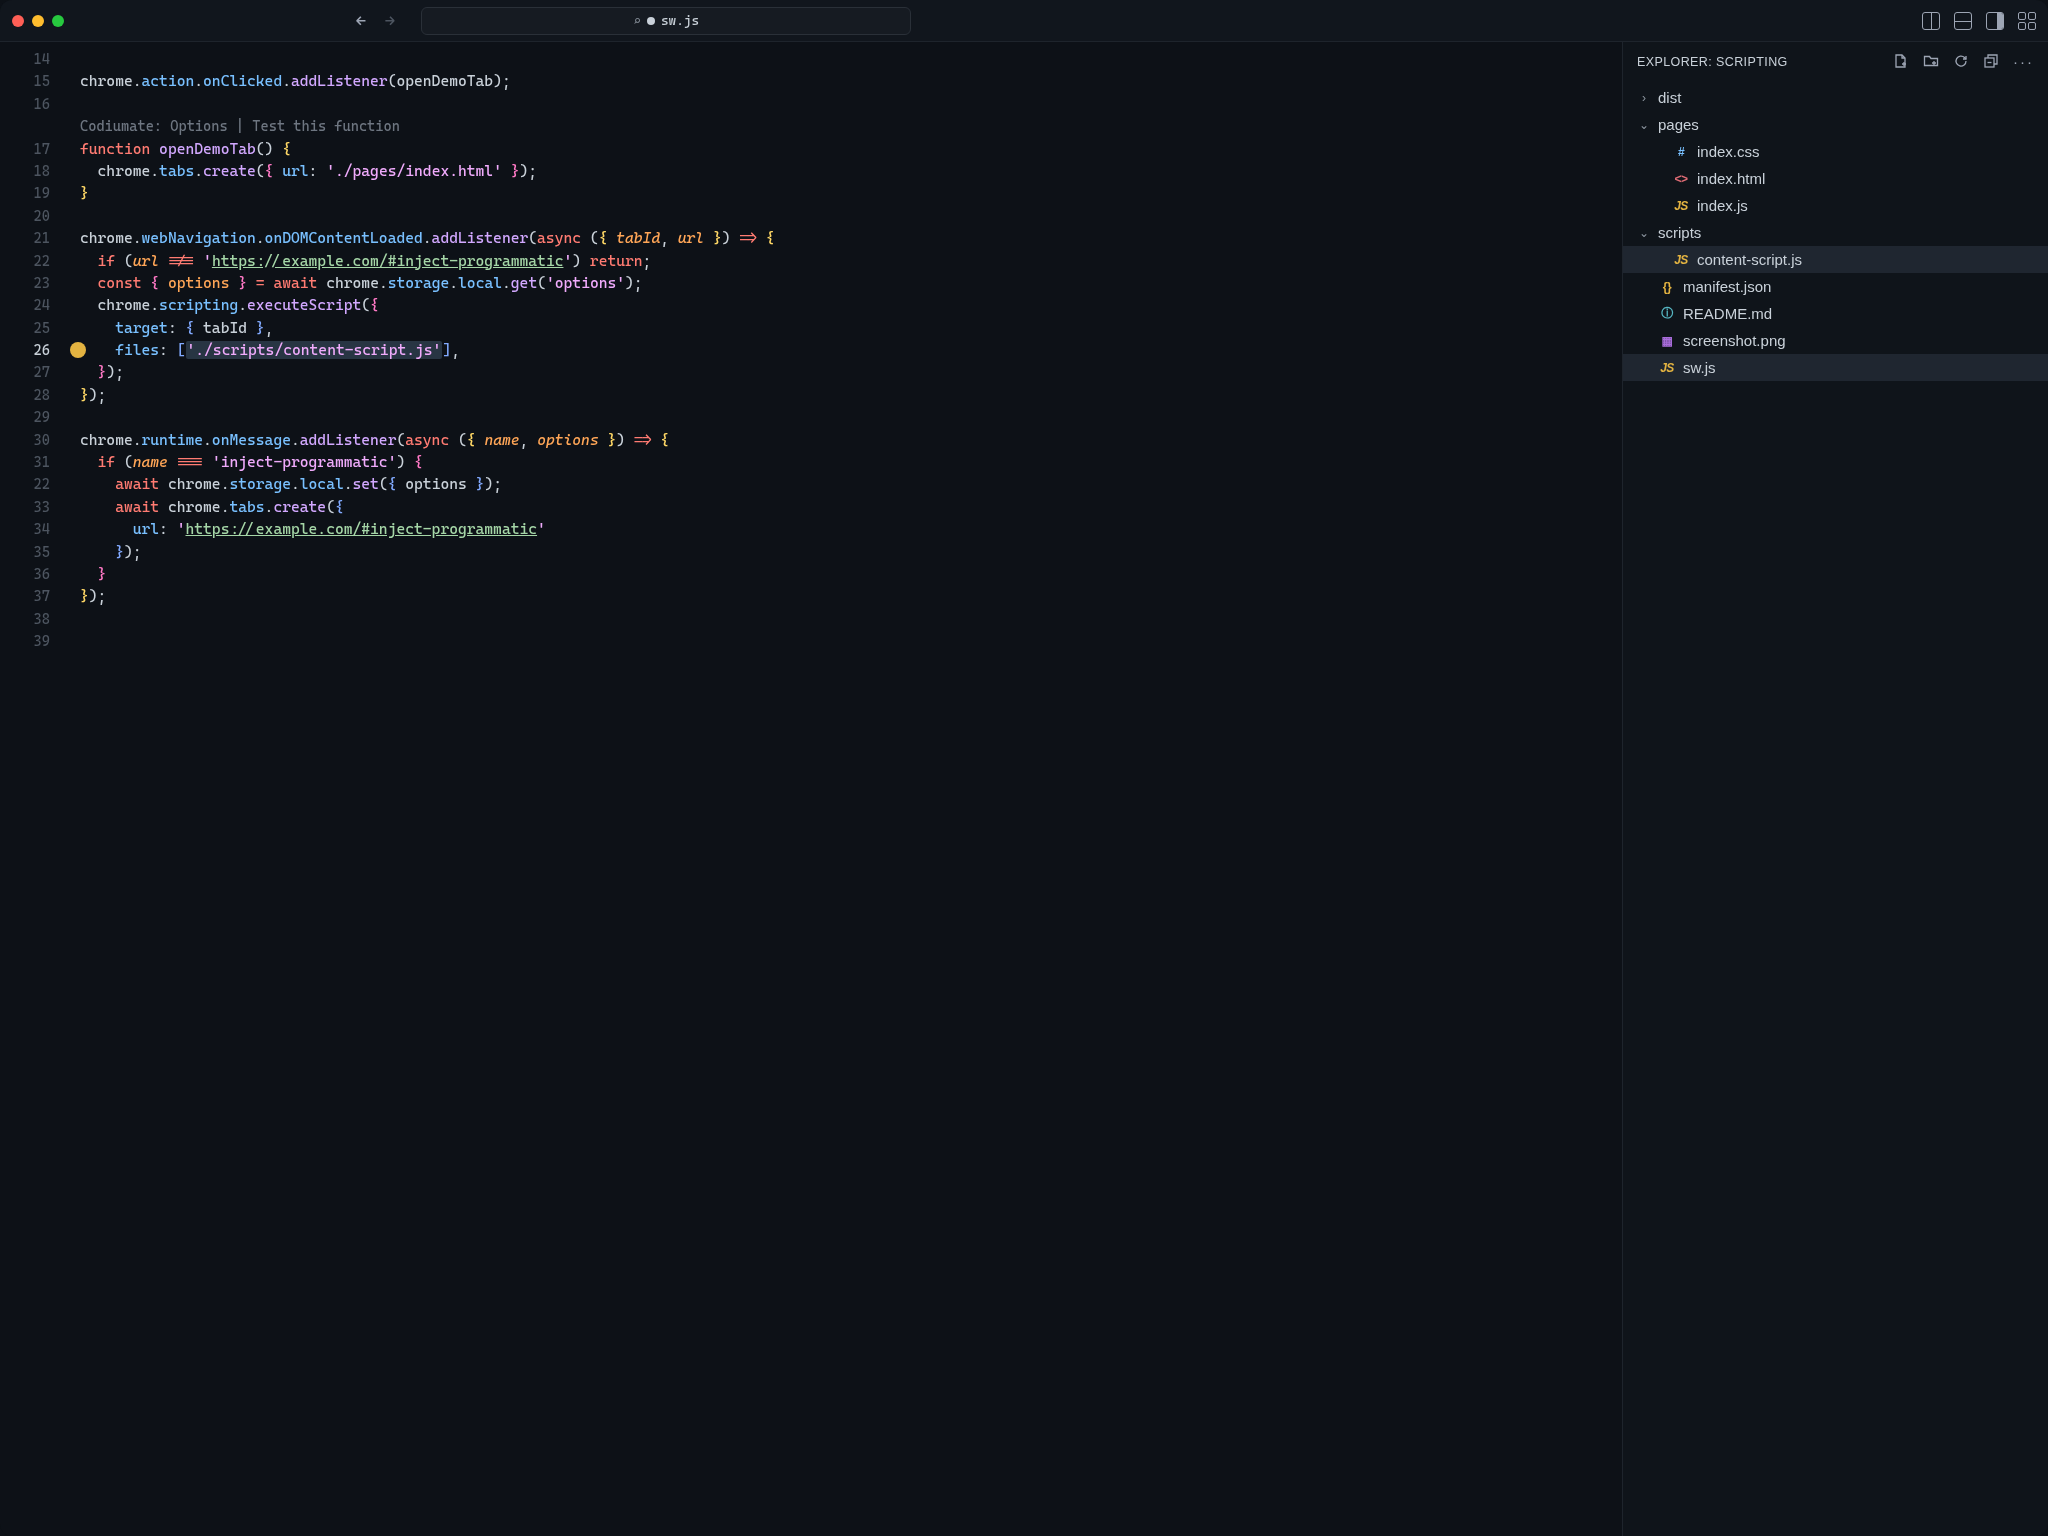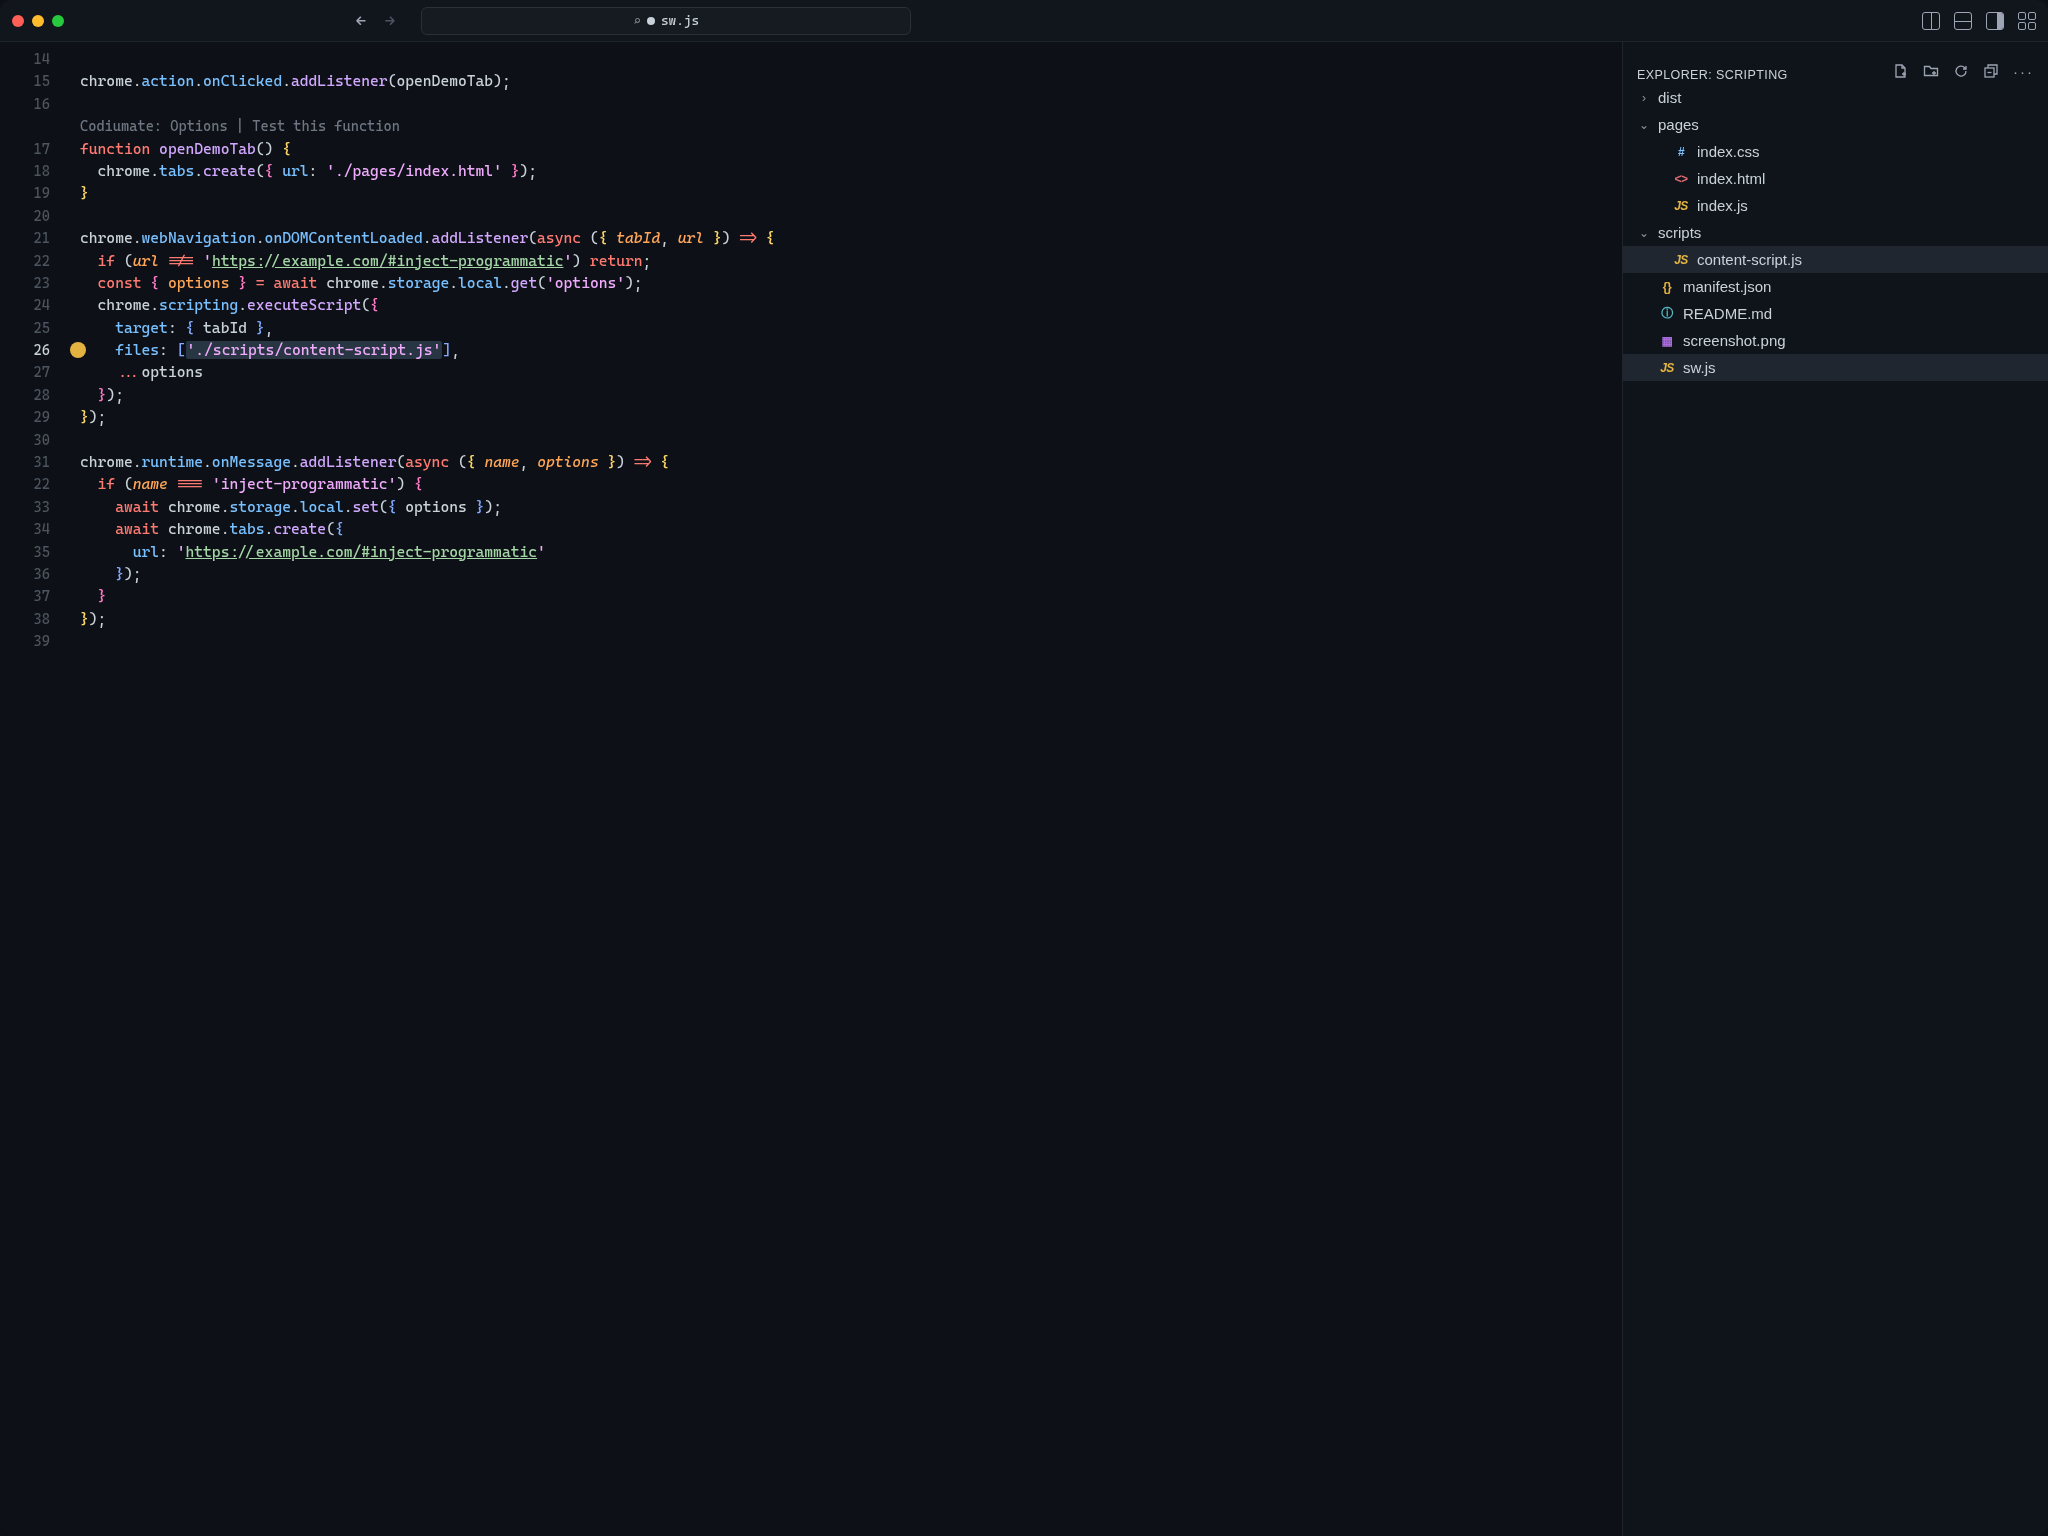--- a/index.html
+++ b/index.html
@@ -100,21 +100,21 @@
   .explorer {
     width: 426px;
     background: #0f141a;
     border-left: 1px solid #1e242c;
     display: flex; flex-direction: column;
     font-family: -apple-system, "Segoe UI", sans-serif;
     font-size: 15px;
   }
   .explorer-header {
     height: 40px;
-    display: flex; align-items: flex-end;
+    display: flex; align-items: center;
     padding: 0 14px;
     color: #c9d1d9;
     letter-spacing: .4px;
   }
   .explorer-header .title { font-size: 12.5px; }
   .explorer-header .actions { margin-left:auto; display:flex; gap:14px; color:#9da5b4; font-size:15px;}
   .explorer-header .actions span { cursor:pointer; }
   .tree { flex:1; overflow:auto; padding-top:2px;}
   .tree-row {
     height: 27px; display:flex; align-items:center; gap:7px;
@@ -207,21 +207,20 @@
 <div class="codeline"><span class="c-kw">function</span> <span class="c-fn">openDemoTab</span><span class="c-pn">()</span> <span class="c-brace1">{</span></div>
 <div class="codeline">  <span class="c-obj">chrome</span><span class="c-pn">.</span><span class="c-prop">tabs</span><span class="c-pn">.</span><span class="c-fn">create</span><span class="c-pn">(</span><span class="c-brace2">{</span> <span class="c-prop">url</span><span class="c-pn">:</span> <span class="c-str">'./pages/index.html'</span> <span class="c-brace2">}</span><span class="c-pn">);</span></div>
 <div class="codeline"><span class="c-brace1">}</span></div>
 <div class="codeline"></div>
 <div class="codeline"><span class="c-obj">chrome</span><span class="c-pn">.</span><span class="c-prop">webNavigation</span><span class="c-pn">.</span><span class="c-prop">onDOMContentLoaded</span><span class="c-pn">.</span><span class="c-fn">addListener</span><span class="c-pn">(</span><span class="c-kw">async</span> <span class="c-pn">(</span><span class="c-brace1">{</span> <span class="c-var">tabId</span><span class="c-pn">,</span> <span class="c-var">url</span> <span class="c-brace1">}</span><span class="c-pn">)</span> <span class="c-op">=&gt;</span> <span class="c-brace1">{</span></div>
 <div class="codeline">  <span class="c-kw">if</span> <span class="c-pn">(</span><span class="c-var">url</span> <span class="c-op">!==</span> <span class="c-str">'</span><span class="c-url">https://example.com/#inject-programmatic</span><span class="c-str">'</span><span class="c-pn">)</span> <span class="c-kw">return</span><span class="c-pn">;</span></div>
 <div class="codeline">  <span class="c-kw">const</span> <span class="c-brace2">{</span> <span class="c-var2">options</span> <span class="c-brace2">}</span> <span class="c-op">=</span> <span class="c-kw">await</span> <span class="c-obj">chrome</span><span class="c-pn">.</span><span class="c-prop">storage</span><span class="c-pn">.</span><span class="c-prop">local</span><span class="c-pn">.</span><span class="c-fn">get</span><span class="c-pn">(</span><span class="c-str">'options'</span><span class="c-pn">);</span></div>
 <div class="codeline">  <span class="c-obj">chrome</span><span class="c-pn">.</span><span class="c-prop">scripting</span><span class="c-pn">.</span><span class="c-fn">executeScript</span><span class="c-pn">(</span><span class="c-brace2">{</span></div>
 <div class="codeline">    <span class="c-prop">target</span><span class="c-pn">:</span> <span class="c-brace3">{</span> <span class="c-obj">tabId</span> <span class="c-brace3">}</span><span class="c-pn">,</span></div>
 <div class="codeline">    <span class="c-prop">files</span><span class="c-pn">:</span> <span class="c-brace3">[</span><span class="sel"><span class="c-str">'./scripts/content-script.js'</span></span><span class="c-brace3">]</span><span class="c-pn">,</span></div>
-<div class="codeline">    <span class="c-op">...</span><span class="c-obj">options</span></div>
 <div class="codeline">  <span class="c-brace2">}</span><span class="c-pn">);</span></div>
 <div class="codeline"><span class="c-brace1">}</span><span class="c-pn">);</span></div>
 <div class="codeline"></div>
 <div class="codeline"><span class="c-obj">chrome</span><span class="c-pn">.</span><span class="c-prop">runtime</span><span class="c-pn">.</span><span class="c-prop">onMessage</span><span class="c-pn">.</span><span class="c-fn">addListener</span><span class="c-pn">(</span><span class="c-kw">async</span> <span class="c-pn">(</span><span class="c-brace1">{</span> <span class="c-var">name</span><span class="c-pn">,</span> <span class="c-var">options</span> <span class="c-brace1">}</span><span class="c-pn">)</span> <span class="c-op">=&gt;</span> <span class="c-brace1">{</span></div>
 <div class="codeline">  <span class="c-kw">if</span> <span class="c-pn">(</span><span class="c-var">name</span> <span class="c-op">===</span> <span class="c-str">'inject-programmatic'</span><span class="c-pn">)</span> <span class="c-brace2">{</span></div>
 <div class="codeline">    <span class="c-kw">await</span> <span class="c-obj">chrome</span><span class="c-pn">.</span><span class="c-prop">storage</span><span class="c-pn">.</span><span class="c-prop">local</span><span class="c-pn">.</span><span class="c-fn">set</span><span class="c-pn">(</span><span class="c-brace3">{</span> <span class="c-obj">options</span> <span class="c-brace3">}</span><span class="c-pn">);</span></div>
 <div class="codeline">    <span class="c-kw">await</span> <span class="c-obj">chrome</span><span class="c-pn">.</span><span class="c-prop">tabs</span><span class="c-pn">.</span><span class="c-fn">create</span><span class="c-pn">(</span><span class="c-brace3">{</span></div>
 <div class="codeline">      <span class="c-prop">url</span><span class="c-pn">:</span> <span class="c-str">'</span><span class="c-url">https://example.com/#inject-programmatic</span><span class="c-str">'</span></div>
 <div class="codeline">    <span class="c-brace3">}</span><span class="c-pn">);</span></div>
 <div class="codeline">  <span class="c-brace2">}</span></div>

